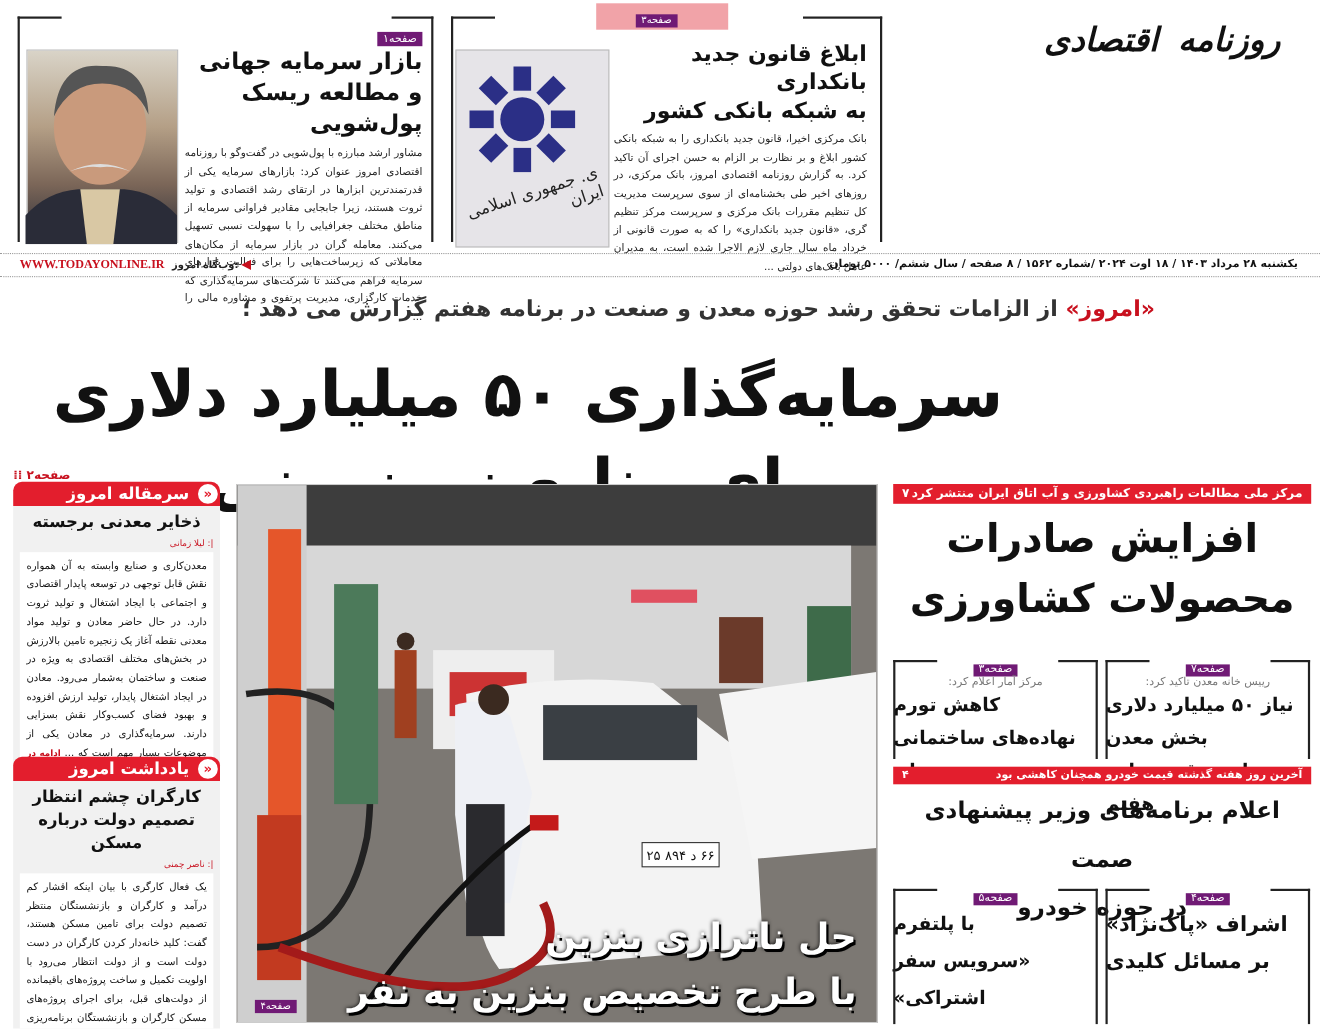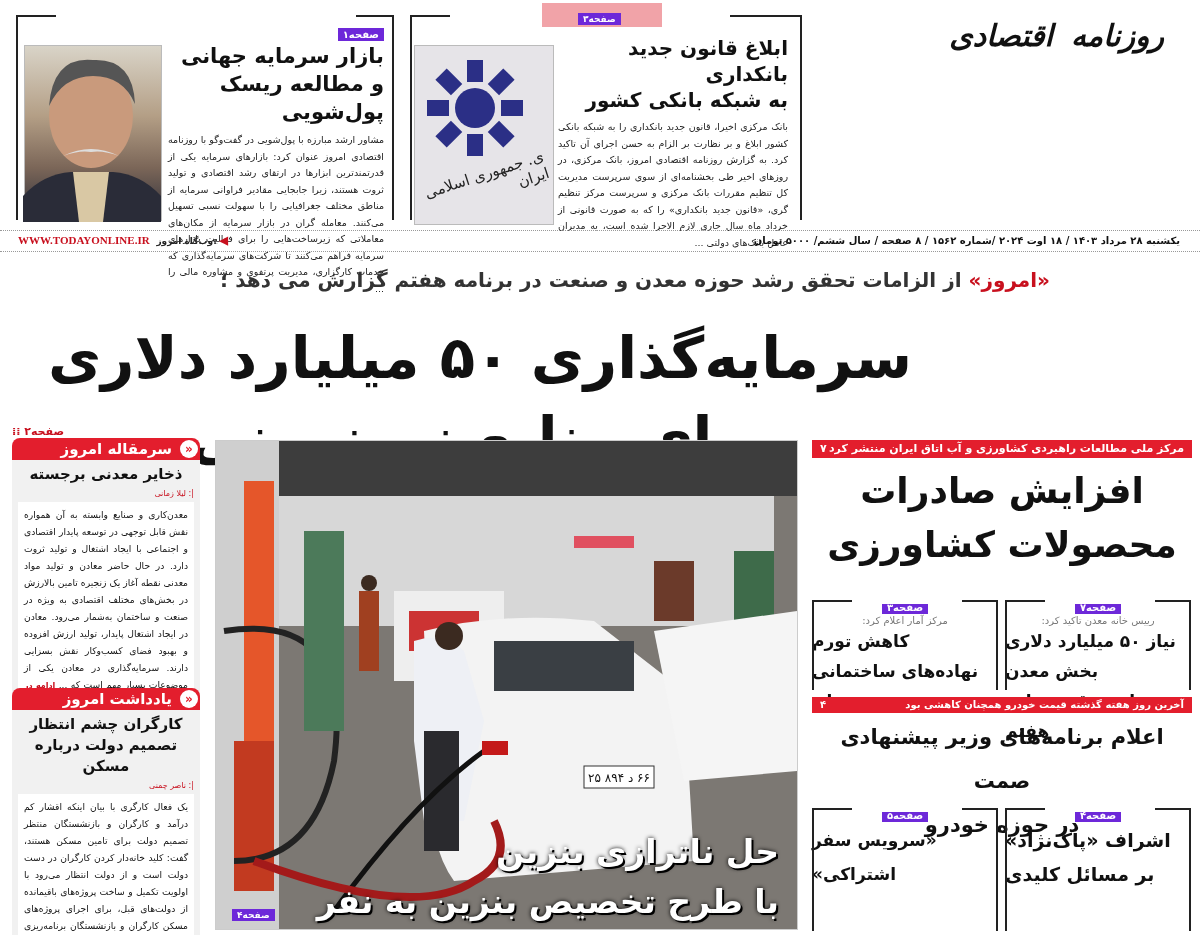--- a/index.html
+++ b/index.html
@@ -11,21 +11,21 @@
   .masthead-logo { right: 20px; top: 0; width: 390px; height: 228px; }
   .masthead-logo .sub { position: absolute; right: 16px; top: 18px; font-family: Liberation Mono, monospace; font-size: 30px; font-weight: bold; font-style: italic; color: #111; }
   .masthead-logo .logo { position: absolute; right: 10px; top: 48px; font-family: "DejaVu Serif", serif; font-size: 170px; line-height: 170px; font-weight: bold; color: #e8202e; letter-spacing: -6px; }
 
   .teaser-box { top: 15px; height: 205px; border-top: 2px solid #222; }
   .teaser-box::before, .teaser-box::after { content: ""; position: absolute; top: -2px; width: 2px; height: 205px; background: #222; }
   .teaser-box::before { right: 0; } .teaser-box::after { left: 0; }
   .teaser-box .gap { position: absolute; top: -4px; height: 6px; background: #fff; }
   .teaser-title { font-weight: bold; font-size: 20px; line-height: 26px; text-align: right; }
   .teaser-body { font-size: 9.5px; line-height: 16.5px; text-align: justify; color: #222; margin-top: 6px; }
-  .page-tag { display: inline-block; background: #6d28d9; color: #fff; font-size: 10px; font-weight: bold; padding: 1px 5px; }
+  .page-tag { display: inline-block; background: #701a75; color: #fff; font-size: 10px; font-weight: normal; padding: 1px 5px; }
 
   .photo-bank { background: #e6e4e8; border: 1px solid #bbb; overflow: hidden; }
   .photo-portrait { background: linear-gradient(180deg, #d9d4c8 0%, #b49f86 40%, #7b6658 70%, #2d2f3a 100%); border: 1px solid #bbb; }
 
   .dateline { top: 230px; left: 0; width: 1200px; height: 22px; border-top: 1px dotted #999; border-bottom: 1px dotted #999; }
   .dateline .date { position: absolute; right: 20px; top: 4px; font-size: 10px; font-weight: bold; }
   .dateline .site { position: absolute; left: 18px; top: 3px; font-size: 11px; font-weight: bold; color: #c8101e; direction: ltr; font-family: "Liberation Serif", serif; }
   .dateline .site-label { color: #222; font-family: "DejaVu Sans", sans-serif; font-size: 9px; margin-left: 4px; }
 
   .kicker { top: 268px; right: 150px; font-size: 20px; font-weight: bold; color: #333; }
@@ -179,20 +179,21 @@
   <div class="mini-title" style="font-size:19px; line-height:34px;">
     <div>اشراف «پاک‌نژاد»</div>
     <div>بر مسائل کلیدی</div>
   </div>
 </div>
 
 <div class="abs mini-box" style="left:812px; top:808px; width:186px; height:125px;">
   <div class="gap" style="left:40px; width:110px;"></div>
   <div style="text-align:center; margin-top:-6px;"><span class="page-tag">صفحه۵</span></div>
   <div class="mini-title" style="font-size:17px; line-height:34px;">
+    <div>با پلتفرم</div>
     <div>«سرویس سفر اشتراکی»</div>
   </div>
 </div>
 
 <div class="abs photo-main">
   <svg width="583" height="490" viewBox="0 0 583 490">
     <rect x="0" y="0" width="583" height="490" fill="#7c7873"></rect>
     <rect x="0" y="0" width="583" height="55" fill="#3d3d3d"></rect>
     <rect x="60" y="55" width="500" height="130" fill="#d7d7d7"></rect>
     <rect x="360" y="95" width="60" height="12" fill="#e05060"></rect>

